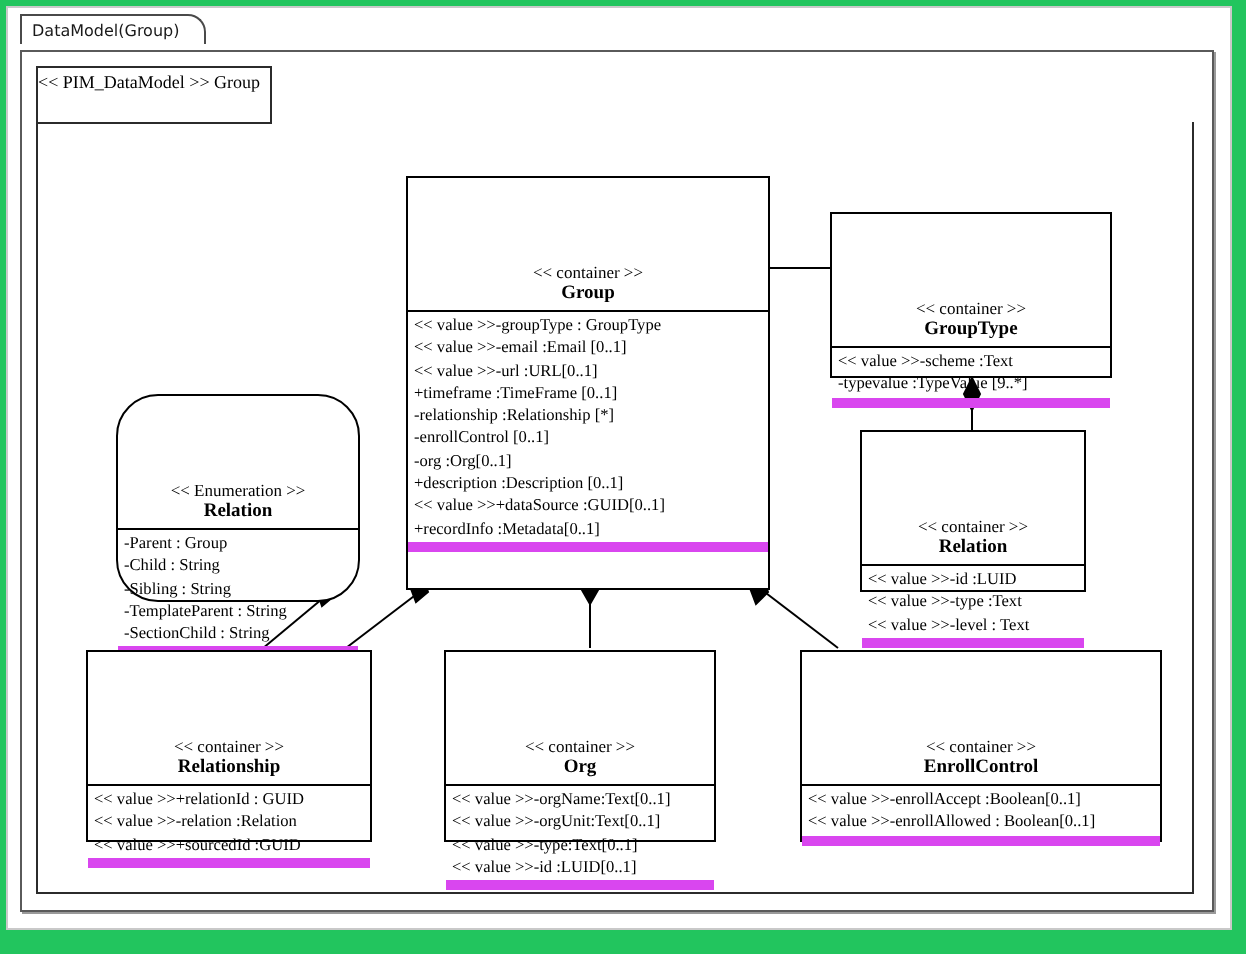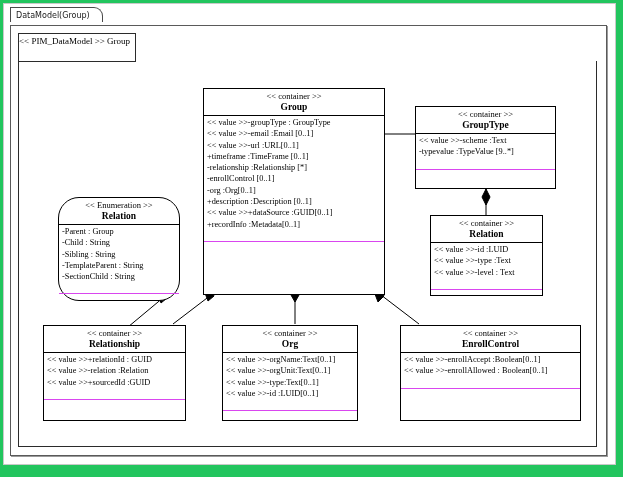--- a/index.html
+++ b/index.html
@@ -93,38 +93,39 @@
     border: 1px solid #000000;
     background: #ffffff;
     box-sizing: border-box;
     z-index: 5;
   }
   .uml .head {
     text-align: center;
     padding: 2px 2px 2px 2px;
     border-bottom: 1px solid #000;
     line-height: 11px;
+    margin-top: 40px;
   }
   .uml .stereo {
     font-size: 8.5px;
     font-family: "Liberation Serif", serif;
     color: #000;
     letter-spacing: 0px;
     display: block;
   }
   .uml .cname {
     font-size: 9.5px;
     font-weight: bold;
     font-family: "Liberation Serif", serif;
     color: #000;
     display: block;
   }
   .uml .attrs {
-    padding: 1px 2px 11px 3px;
-    border-bottom: 1px solid #d946ef;
+    padding: 1px 2px 1px 3px;
+    border-bottom: 5px solid #d946ef;
   }
   .uml .attrs div {
     font-size: 8.3px;
     line-height: 11.3px;
     white-space: nowrap;
     color: #000;
     font-family: "Liberation Serif", serif;
   }
   .uml .ops {
     height: 13px;

